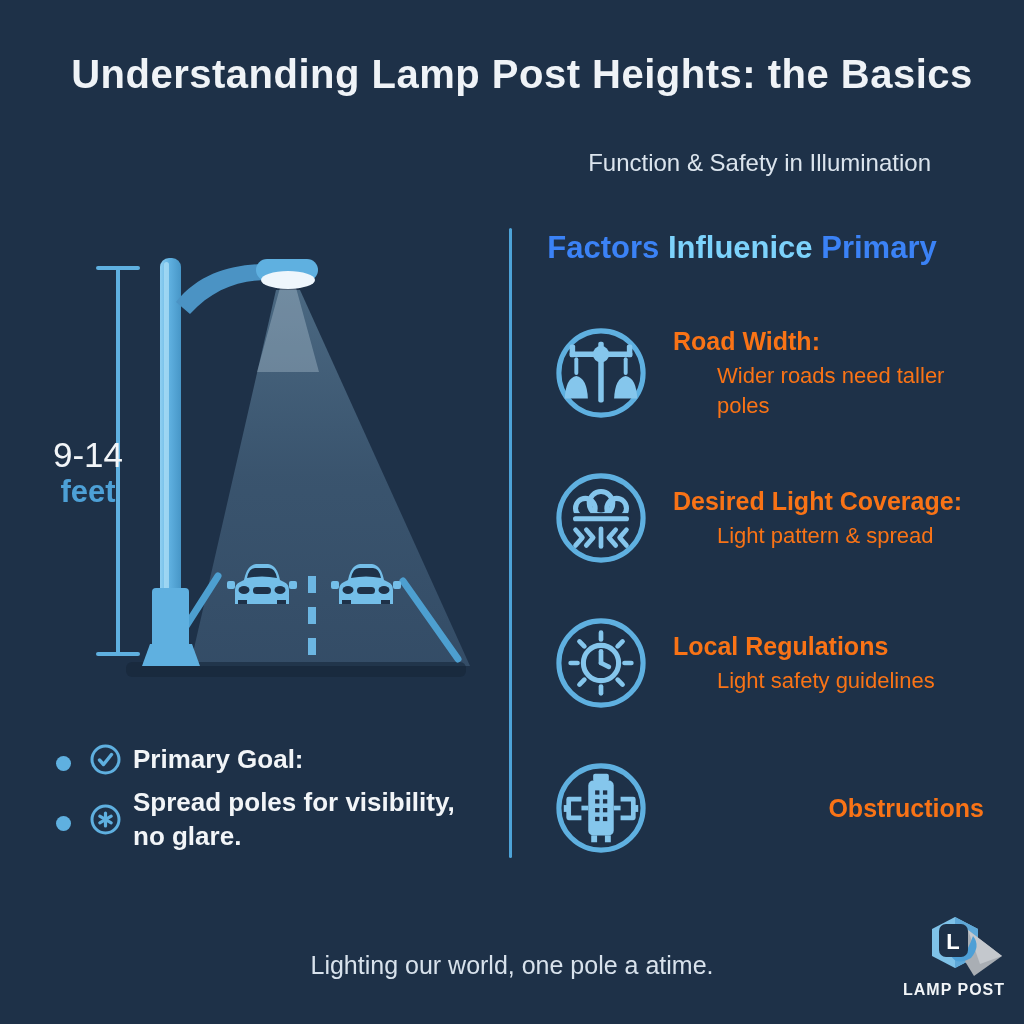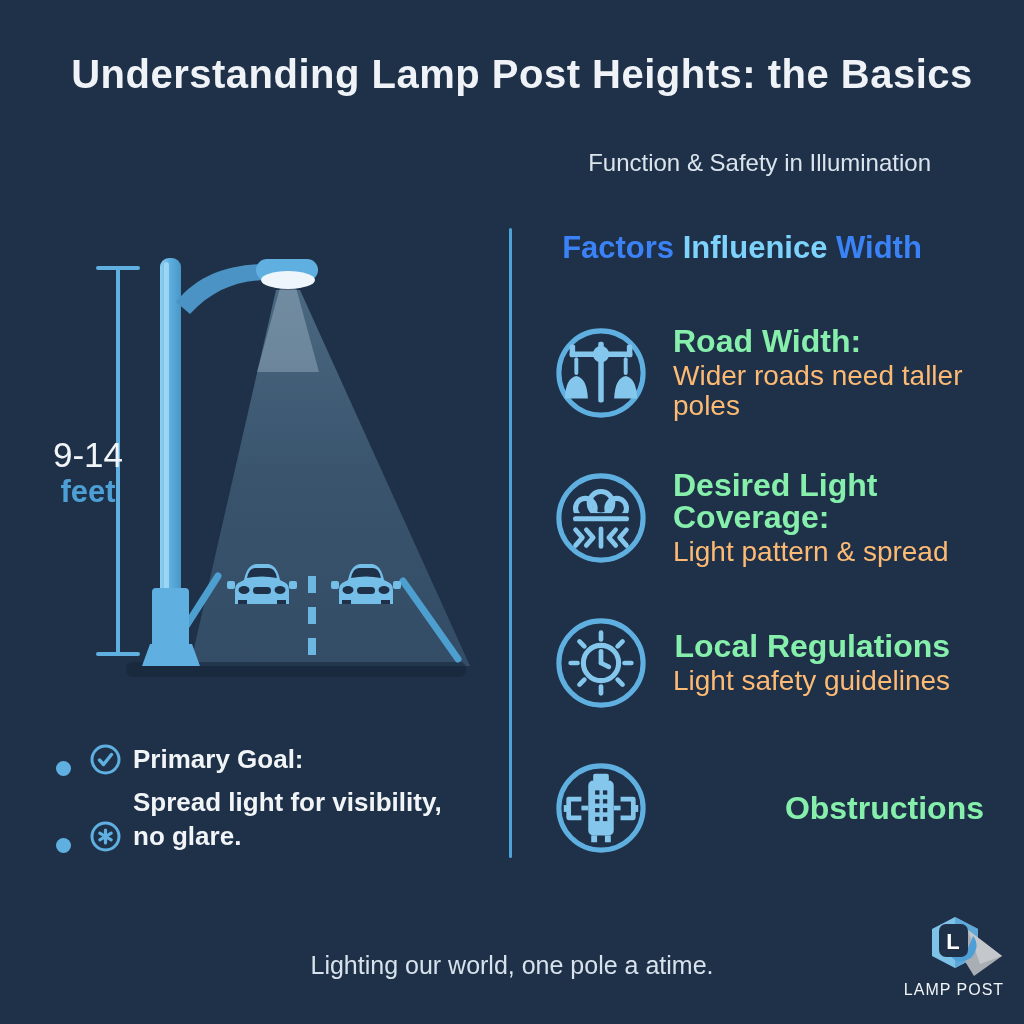--- a/index.html
+++ b/index.html
@@ -21,21 +21,21 @@
   }
   
   .illustration { position:absolute; left:30px; top:240px; }
   .height-label {
     position:absolute; left:38px; top:436px; width:100px;
     text-align:center; line-height:1.1;
   }
   .height-value { font-size:35px; font-weight:normal; color:#f2f5f8; }
   .height-unit  { font-size:31px; font-weight:bold; color:#4da0d6; }
   
-  .goal-row { position:absolute; left:56px; display:flex; align-items:flex-end; }
+  .goal-row { position:absolute; left:56px; display:flex; align-items:center; }
   .goal-row-1 { top:742px; }
   .goal-row-2 { top:785px; }
   .goal-dot {
     width:15px; height:15px; border-radius:50%;
     background:#5fb0e0; margin-top:9px; flex:none;
   }
   .goal-icon { margin-left:18px; margin-top:1px; flex:none; }
   .goal-text {
     margin-left:11px; font-size:26px; font-weight:bold;
     color:#f2f5f8; max-width:330px; line-height:34px;
@@ -50,31 +50,31 @@
     position:absolute; left:512px; top:230px; width:460px;
     text-align:center; font-size:31px; font-weight:bold;
   }
   .hb { color:#3b82f6; } .hw { color:#7dd3fc; }
   .factor-row {
     position:absolute; left:554px; width:430px; height:94px;
     display:flex; align-items:center;
   }
   .factor-icon-wrap { width:94px; height:94px; flex:none; }
   .factor-text { margin-left:25px; }
-  .factor-title { font-size:32px; font-weight:bold; color:#86efac; line-height:32px; }
-  .factor-desc  { font-size:28px; font-weight:400; color:#fdba74; line-height:30px; margin-top:4px; }
+  .factor-title { font-size:25px; font-weight:bold; color:#f97316; line-height:32px; }
+  .factor-desc  { font-size:22px; font-weight:400; color:#f97316; line-height:30px; margin-top:4px;margin-left:44px; }
   
   .tagline {
     position:absolute; top:951px; left:0; width:1024px;
     text-align:center; font-size:25px; color:#d8e2ec;
   }
   .logo { position:absolute; left:905px; top:916px; width:110px; }
   .logo-name {
     position:absolute; left:893px; top:981px; width:122px; text-align:center;
-    font-size:16px; font-weight:normal; color:#f2f5f8; letter-spacing:1px;
+    font-size:16px; font-weight:bold; color:#f2f5f8; letter-spacing:1px;
   }
 </style>
 </head>
 <body>
 
 <div class="canvas">
 
   <div class="title">Understanding Lamp Post Heights: the Basics</div>
   <div class="subtitle">Function &amp; Safety in Illumination</div>
 
@@ -162,29 +162,29 @@
   <div class="goal-row goal-row-2">
     <div class="goal-dot"></div>
     <svg class="goal-icon" width="33" height="33" viewBox="0 0 33 33">
       <circle cx="16.5" cy="16.5" r="13.5" fill="none" stroke="#5fb0e0" stroke-width="3"></circle>
       <g stroke="#5fb0e0" stroke-width="3.2" stroke-linecap="round">
         <line x1="16.5" y1="10" x2="16.5" y2="23"></line>
         <line x1="10.8" y1="13.2" x2="22.2" y2="19.8"></line>
         <line x1="22.2" y1="13.2" x2="10.8" y2="19.8"></line>
       </g>
     </svg>
-    <div class="goal-text">Spread light for visibility, no glare.</div>
+    <div class="goal-text">Spread poles for visibility, no glare.</div>
   </div>
 
   <div class="divider"></div>
 
   <div class="factors-heading">
     <span class="hb">Factors</span>
     <span class="hw">Influenice</span>
-    <span class="hb">Width</span>
+    <span class="hb">Primary</span>
   </div>
 
   <div class="factor-row" style="top:326px;">
     <svg class="factor-icon-wrap" viewBox="0 0 48 48">
       <circle cx="24" cy="24" r="21.5" fill="none" stroke="#5fb0e0" stroke-width="2.6"></circle>
       <g fill="#85c6ec">
         <rect x="22.6" y="8" width="2.8" height="31" rx="1"></rect>
         <rect x="8" y="13" width="32" height="2.8" rx="1"></rect>
         <rect x="8" y="9.5" width="2.8" height="6.5" rx="1"></rect>
         <rect x="37.2" y="9.5" width="2.8" height="6.5" rx="1"></rect>
@@ -218,21 +218,21 @@
         <path d="M31.5,30 l-3.5,4 l3.5,4"></path>
         <path d="M37,30 l-3.5,4 l3.5,4"></path>
       </g>
     </svg>
     <div class="factor-text">
       <div class="factor-title">Desired Light Coverage:</div>
       <div class="factor-desc">Light pattern &amp; spread</div>
     </div>
   </div>
 
-  <div class="factor-row" style="top:616px;text-align:right;">
+  <div class="factor-row" style="top:616px;">
     <svg class="factor-icon-wrap" viewBox="0 0 48 48">
       <circle cx="24" cy="24" r="21.5" fill="none" stroke="#5fb0e0" stroke-width="2.6"></circle>
       <circle cx="24" cy="24" r="9" fill="none" stroke="#85c6ec" stroke-width="2.6"></circle>
       <g stroke="#85c6ec" stroke-width="2.4" stroke-linecap="round">
         <line x1="24" y1="24" x2="24" y2="18"></line>
         <line x1="24" y1="24" x2="28" y2="26"></line>
         <line x1="24" y1="8.5" x2="24" y2="12"></line>
         <line x1="24" y1="36" x2="24" y2="39.5"></line>
         <line x1="8.5" y1="24" x2="12" y2="24"></line>
         <line x1="36" y1="24" x2="39.5" y2="24"></line>

